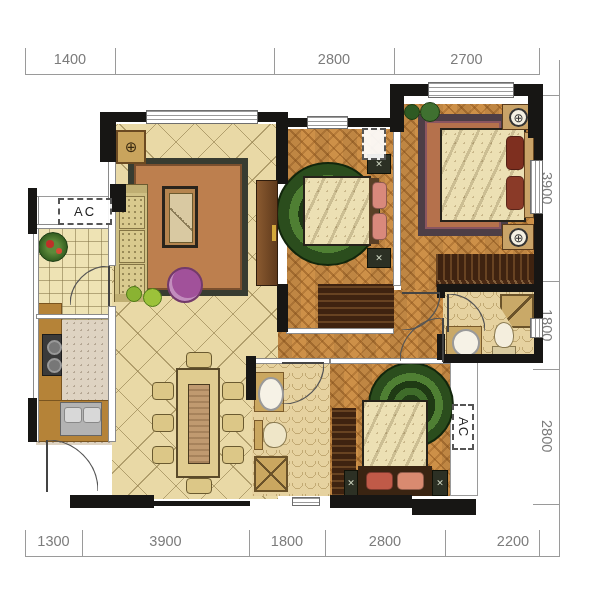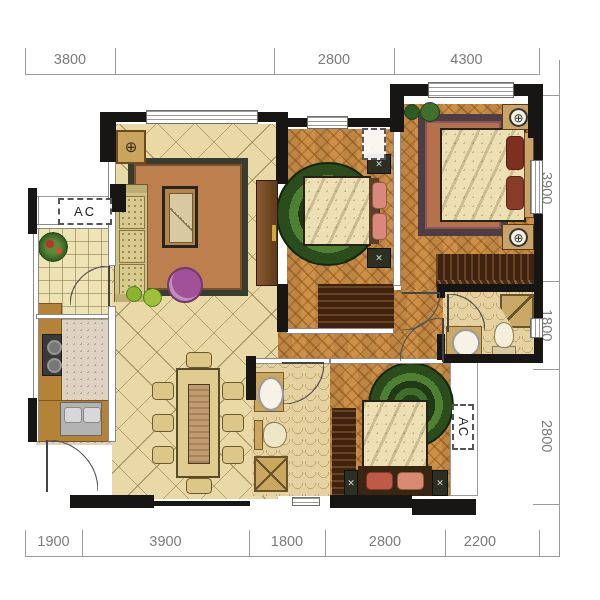--- a/index.html
+++ b/index.html
@@ -71,36 +71,36 @@
 <body>
 
 <div id="canvas">
 
   <div class="abs dimline" style="left:25px;top:74px;width:515px;height:1px"></div>
   <div class="abs tick" style="left:25px;top:48px;width:1px;height:27px"></div>
   <div class="abs tick" style="left:115px;top:48px;width:1px;height:27px"></div>
   <div class="abs tick" style="left:274px;top:48px;width:1px;height:27px"></div>
   <div class="abs tick" style="left:394px;top:48px;width:1px;height:27px"></div>
   <div class="abs tick" style="left:539px;top:48px;width:1px;height:27px"></div>
-  <div class="abs lbl" style="left:25px;top:51px;width:90px">3800</div>
+  <div class="abs lbl" style="left:25px;top:51px;width:90px">1400</div>
   <div class="abs lbl" style="left:274px;top:51px;width:120px">2800</div>
-  <div class="abs lbl" style="left:394px;top:51px;width:145px">4300</div>
+  <div class="abs lbl" style="left:394px;top:51px;width:145px">2700</div>
 
   <div class="abs dimline" style="left:25px;top:556px;width:534px;height:1px"></div>
   <div class="abs tick" style="left:25px;top:530px;width:1px;height:27px"></div>
   <div class="abs tick" style="left:82px;top:530px;width:1px;height:27px"></div>
   <div class="abs tick" style="left:249px;top:530px;width:1px;height:27px"></div>
   <div class="abs tick" style="left:325px;top:530px;width:1px;height:27px"></div>
   <div class="abs tick" style="left:445px;top:530px;width:1px;height:27px"></div>
   <div class="abs tick" style="left:539px;top:530px;width:1px;height:27px"></div>
-  <div class="abs lbl" style="left:25px;top:533px;width:57px">1900</div>
+  <div class="abs lbl" style="left:25px;top:533px;width:57px">1300</div>
   <div class="abs lbl" style="left:82px;top:533px;width:167px">3900</div>
   <div class="abs lbl" style="left:249px;top:533px;width:76px">1800</div>
   <div class="abs lbl" style="left:325px;top:533px;width:120px">2800</div>
-  <div class="abs lbl" style="left:433px;top:533px;width:94px">2200</div>
+  <div class="abs lbl" style="left:466px;top:533px;width:94px">2200</div>
 
   <div class="abs dimline" style="left:559px;top:60px;width:1px;height:497px"></div>
   <div class="abs tick" style="left:533px;top:95px;width:27px;height:1px"></div>
   <div class="abs tick" style="left:533px;top:281px;width:27px;height:1px"></div>
   <div class="abs tick" style="left:533px;top:369px;width:27px;height:1px"></div>
   <div class="abs tick" style="left:533px;top:504px;width:27px;height:1px"></div>
   <div class="abs vlbl" style="left:537px;top:95px;width:19px;height:186px">3900</div>
   <div class="abs vlbl" style="left:537px;top:281px;width:19px;height:88px">1800</div>
   <div class="abs vlbl" style="left:537px;top:369px;width:19px;height:135px">2800</div>
 

